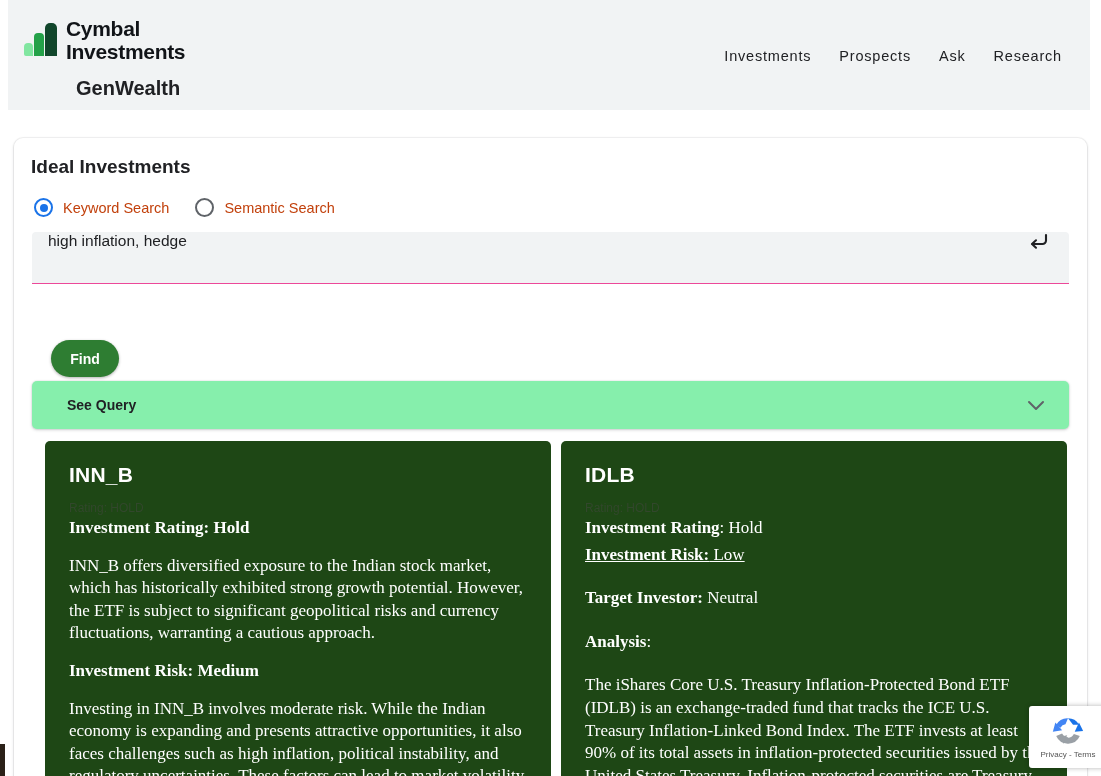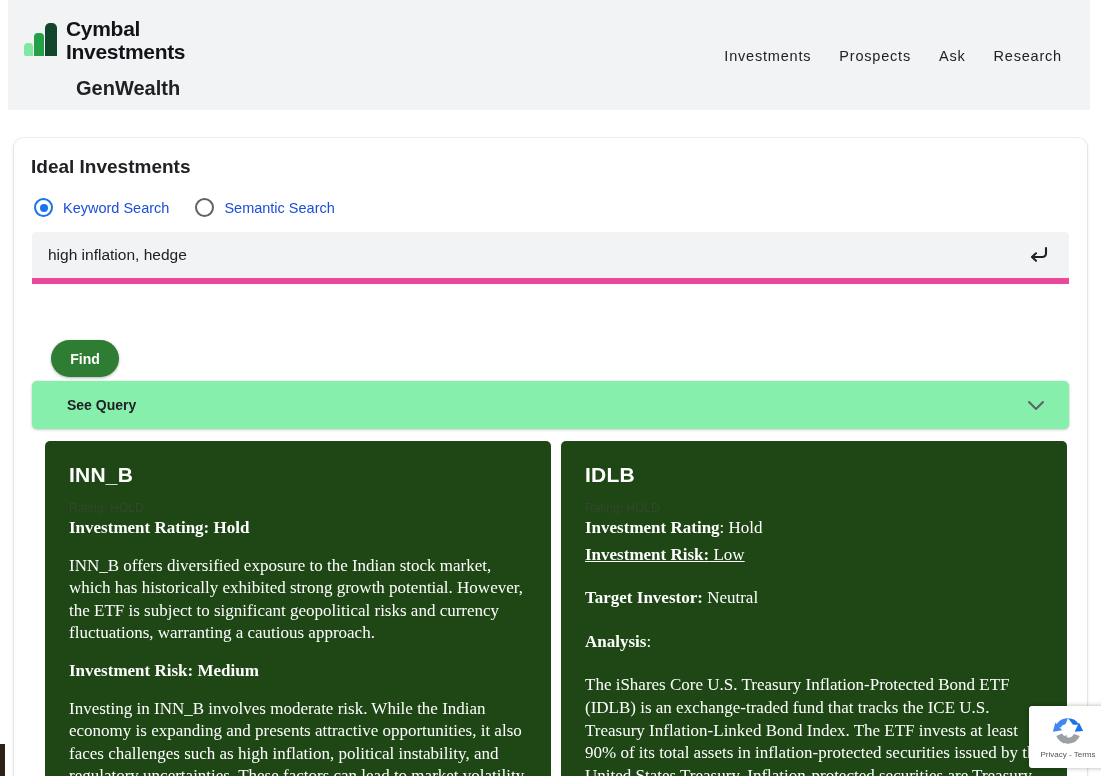--- a/index.html
+++ b/index.html
@@ -57,28 +57,28 @@
 
   
   .radio-row { position: absolute; left: 20px; top: 60px; display:flex; align-items:center; }
   .radio { width: 19px; height: 19px; border-radius: 50%; position: relative; flex: 0 0 auto; }
   .radio.on  { border: 2px solid #1a73e8; }
   .radio.off { border: 2px solid #5f6368; }
   .radio.on::after {
     content:""; position:absolute; left:3.5px; top:3.5px; width:8px; height:8px;
     border-radius:50%; background:#1a73e8;
   }
-  .radio-label { font-size: 14.5px; color: #1d4ed8; margin: 0 26px 0 10px; white-space: nowrap; }
+  .radio-label { font-size: 14.5px; color: #c2410c; margin: 0 26px 0 10px; white-space: nowrap; }
 
   
   .search-field {
     position: absolute; left: 18px; top: 94px; width: 1037px; height: 52px;
-    background: #f1f3f4; border-bottom: 6px solid #ec4899;
+    background: #f1f3f4; border-bottom: 1px solid #ec4899;
     border-radius: 4px 4px 0 0;
-    display: flex; align-items: center;
+    display: flex; 
   }
   .search-value { font-size: 15.5px; color: #202124; margin-left: 16px; flex: 1 1 auto; }
   .enter-icon { width: 34px; margin-right: 14px; display:flex; justify-content:center; }
 
   
   .find-btn {
     position: absolute; left: 37px; top: 182px; width: 68px; height: 37px;
     background: #2e7d32; border: none; border-radius: 19px;
     color: #ffffff; font-size: 14px; font-weight: 700;
     font-family: "Liberation Sans", sans-serif;

